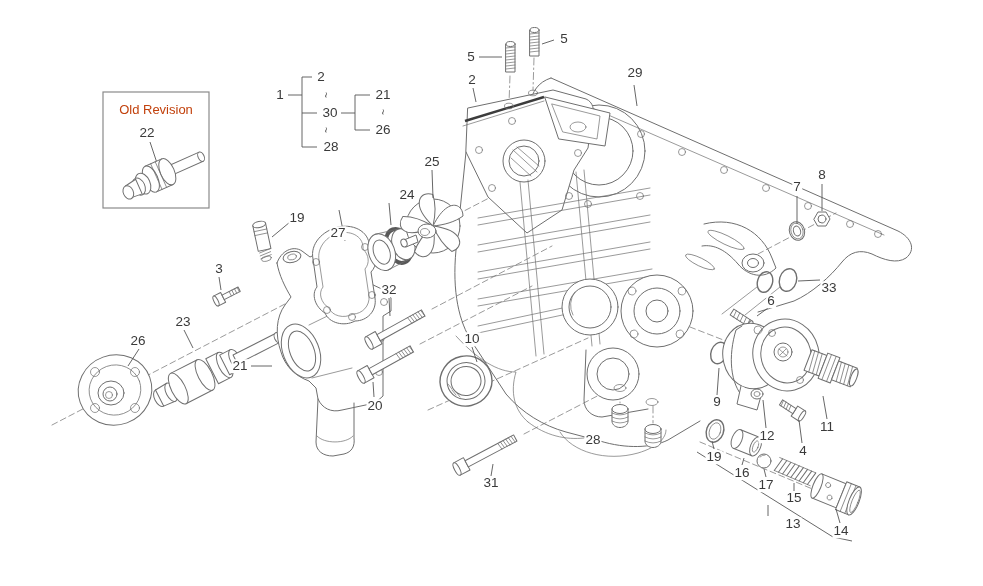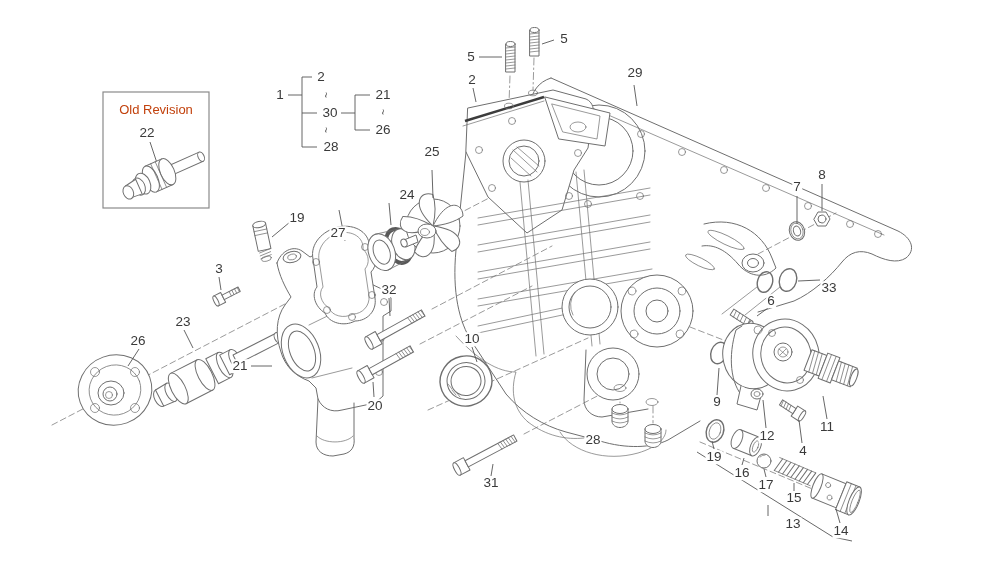--- a/index.html
+++ b/index.html
@@ -415,21 +415,21 @@
       <div class="callout" style="left: 330px; top: 113px;">30</div>
       <div class="callout tilde" style="left: 325px; top: 130px;">~</div>
       <div class="callout" style="left: 331px; top: 147px;">28</div>
       <div class="callout" style="left: 383px; top: 95px;">21</div>
       <div class="callout tilde" style="left: 382px; top: 112px;">~</div>
       <div class="callout" style="left: 383px; top: 130px;">26</div>
       <div class="callout" style="left: 471px; top: 57px;">5</div>
       <div class="callout" style="left: 564px; top: 39px;">5</div>
       <div class="callout" style="left: 472px; top: 80px;">2</div>
       <div class="callout" style="left: 635px; top: 73px;">29</div>
-      <div class="callout" style="left: 432px; top: 152px; text-align: right;">25</div>
+      <div class="callout" style="left: 432px; top: 162px; text-align: right;">25</div>
       <div class="callout" style="left: 407px; top: 195px;">24</div>
       <div class="callout" style="left: 338px; top: 216px; margin-top: 17px;">27</div>
       <div class="callout" style="left: 297px; top: 218px;">19</div>
       <div class="callout" style="left: 219px; top: 269px;">3</div>
       <div class="callout" style="left: 183px; top: 322px;">23</div>
       <div class="callout" style="left: 138px; top: 341px;">26</div>
       <div class="callout" style="left: 240px; top: 366px;">21</div>
       <div class="callout" style="left: 389px; top: 290px;">32</div>
       <div class="callout" style="left: 472px; top: 339px;">10</div>
       <div class="callout" style="left: 375px; top: 406px;">20</div>

